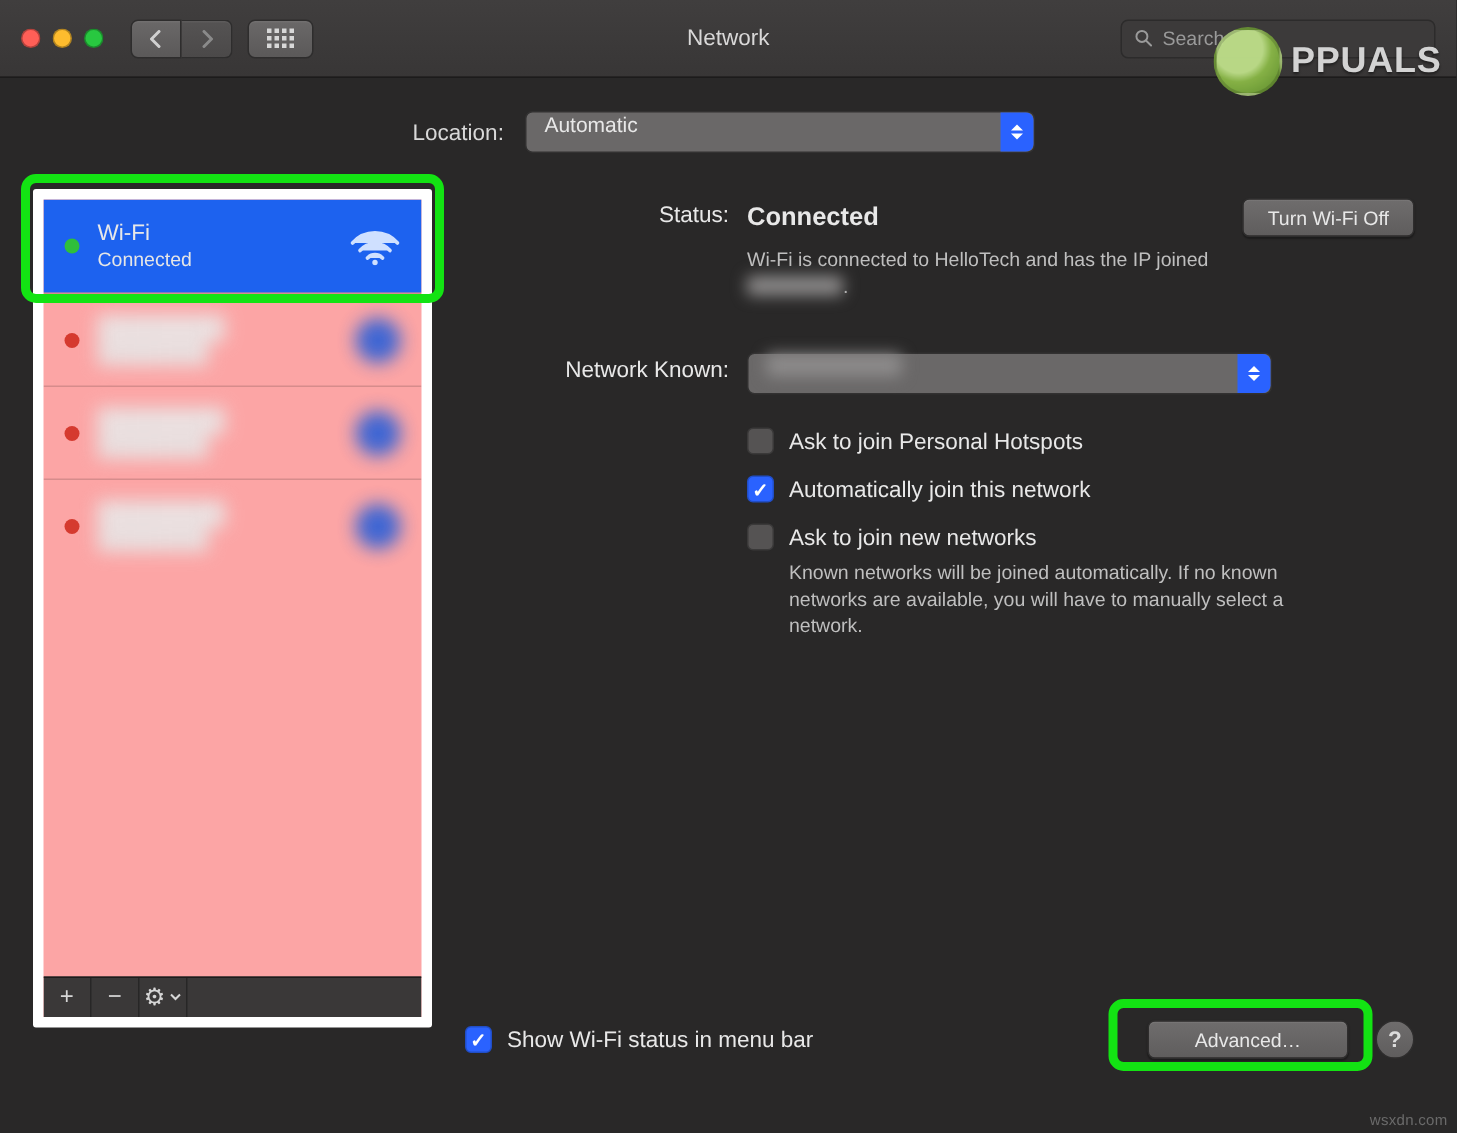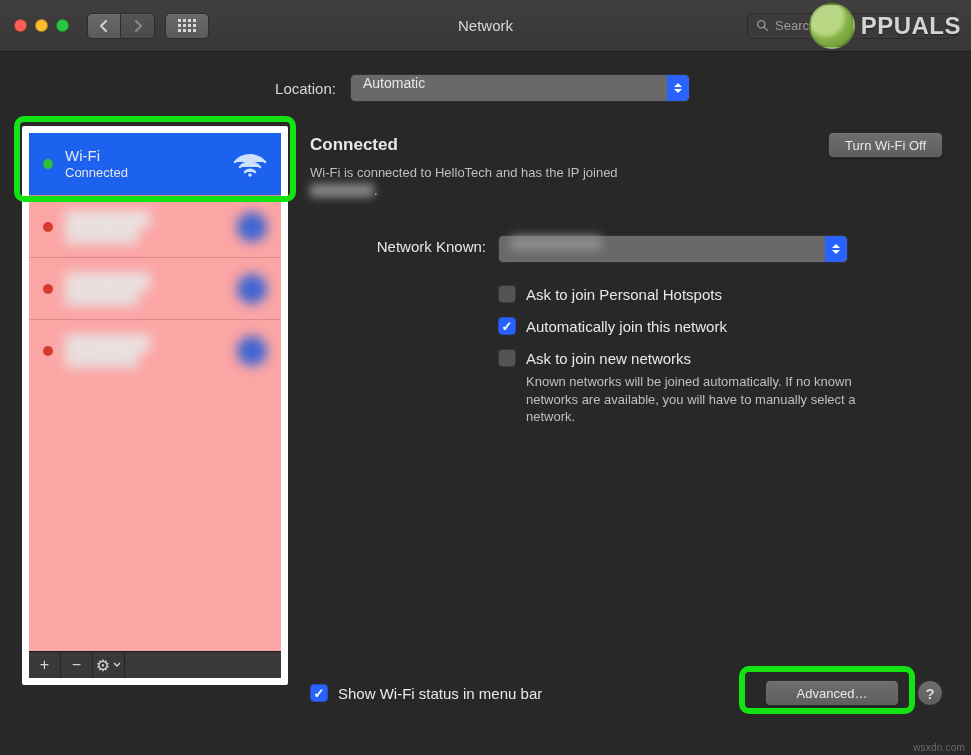--- a/index.html
+++ b/index.html
@@ -36,21 +36,21 @@
   .grid-icon span { background:#d8d8d8; }
 
   .win-title { position:absolute; left:0; right:0; text-align:center; font-size:15px; font-weight:500; color:#d9d8d8; pointer-events:none; }
 
   .search {
     margin-left:auto; width:210px; height:26px;
     background:#3c3a3a; border:1px solid #2c2b2b; border-radius:5px;
     display:flex; align-items:center; padding:0 8px; gap:6px; color:#9a9a9a; font-size:13px;
   }
   .watermark {
-    position:absolute; right:10px; top:3px; display:flex; align-items:center; gap:6px;
+    position:absolute; right:10px; top:18px; display:flex; align-items:center; gap:6px;
     color:#dcdcdc; font-weight:600; font-size:24px; letter-spacing:.5px; text-shadow:0 1px 2px rgba(0,0,0,.5);
     pointer-events:none; opacity:.95;
   }
   .wm-circle {
     width:46px; height:46px; border-radius:50%;
     background: radial-gradient(circle at 35% 30%, #bfe08a 0 40%, #8ab847 55%, #5f8f2c 100%);
     border:2px solid rgba(0,0,0,.15);
   }
 
   
@@ -276,20 +276,21 @@
                 <path d="M1 1 L4 4 L7 1" stroke="#d6d6d6" stroke-width="1.4" fill="none"></path>
               </svg>
           </div>
         </div>
       </div>
     </div>
 
     <div class="main">
 
       <div class="frow">
+        <div class="flab">Status:</div>
         <div class="fval">
           <div class="status-row">
             <span class="status-val">Connected</span>
             <span style="flex:1"></span>
             <div class="push-btn">Turn Wi-Fi Off</div>
           </div>
           <div class="status-desc">
             <span>Wi-Fi is connected to HelloTech and has the IP joined </span><span class="blur-chip"></span>.
           </div>
         </div>

